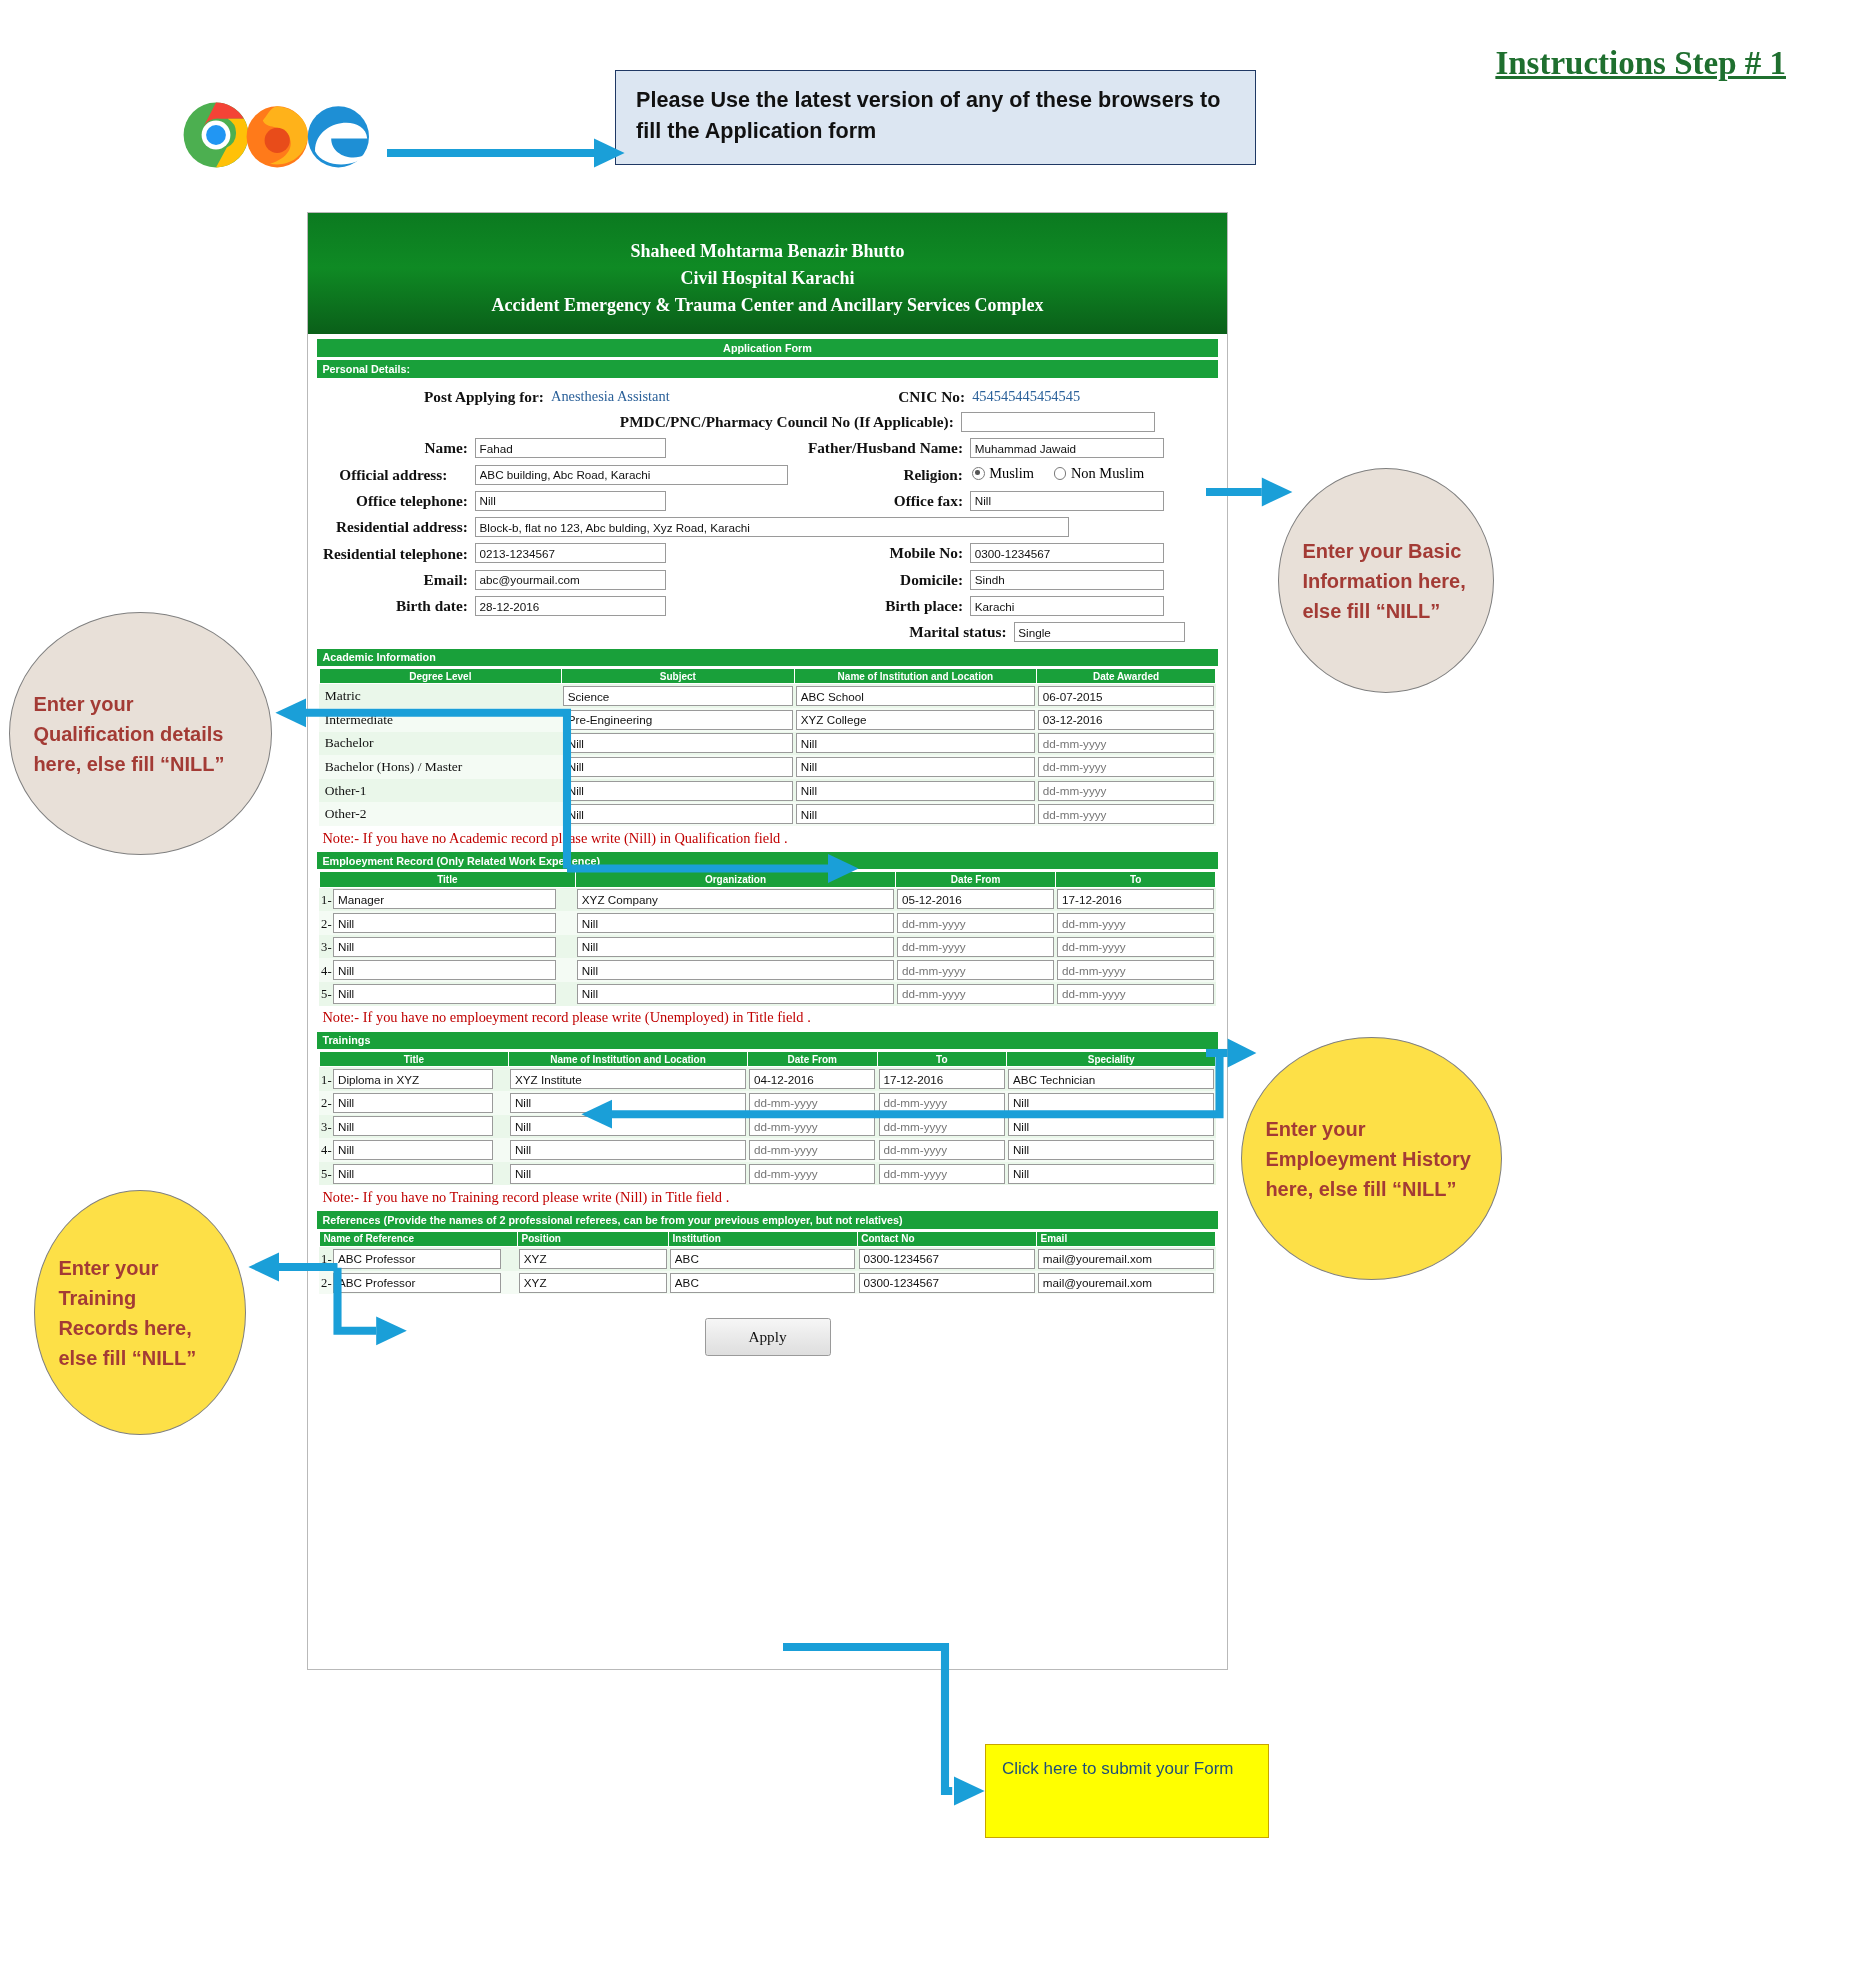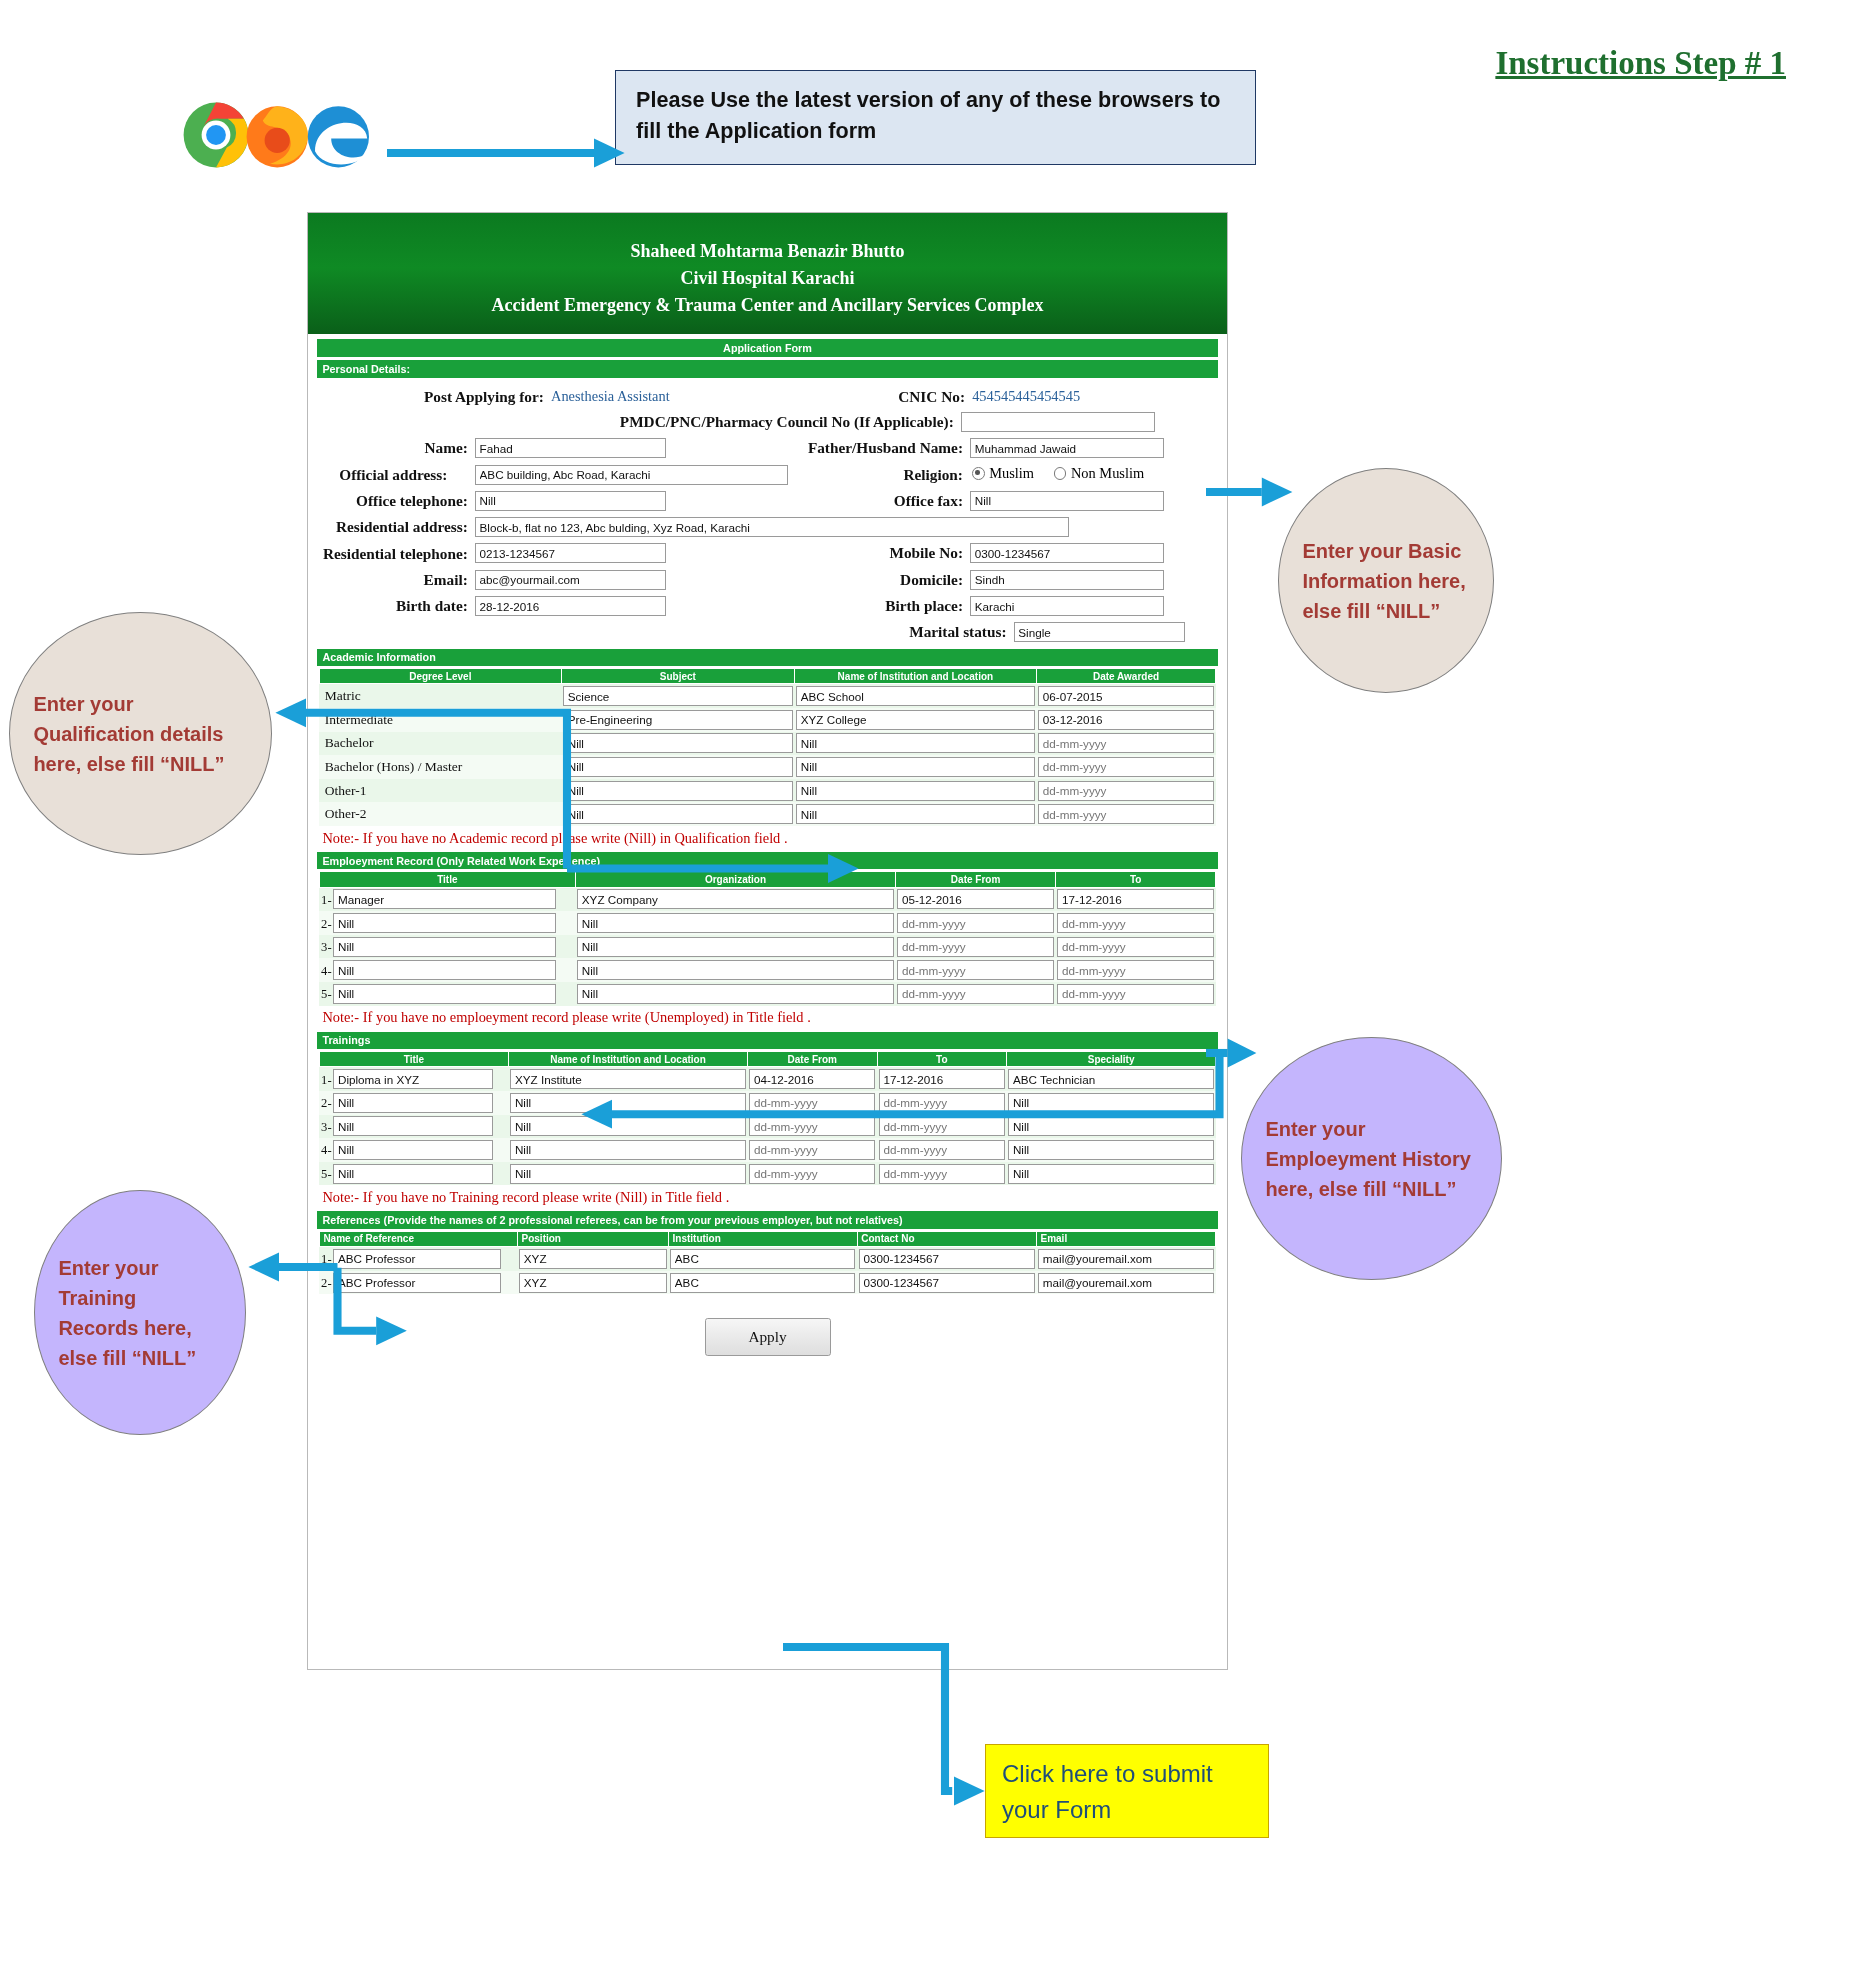--- a/index.html
+++ b/index.html
@@ -97,30 +97,30 @@
     font-size:15.3px;font-family:"Liberation Serif", serif;color:#111;cursor:pointer;
   }
 
   
   .callout{
     display:flex;align-items:center;justify-content:center;
     text-align:left;font-weight:bold;font-size:20px;color:#a33b35;
     line-height:1.5;box-sizing:border-box;padding:9px 23.4px;
   }
   .callout.beige{background:#e8e0d8;border:0.9px solid #7f7f7f;border-radius:50%;}
-  .callout.blue{background:#c4b5fd;border:0.9px solid #7f7f7f;border-radius:50%;}
+  .callout.blue{background:#fde047;border:0.9px solid #7f7f7f;border-radius:50%;}
   #callout-basic{left:1278px;top:468px;width:216px;height:225px;}
   #callout-qual{left:9px;top:612px;width:263px;height:243px;}
   #callout-emp{left:1241px;top:1037px;width:261px;height:243px;}
   #callout-train{left:34px;top:1190px;width:212px;height:245px;}
 
   #submit-note{
     left:985px;top:1744px;width:284px;height:94px;
     background:#ffff00;border:1.8px solid #c8a400;
-    font-size:24px;color:#1f4e79;line-height:1.5;
+    font-size:17px;color:#1f4e79;line-height:1.5;
     padding:10.8px 16px;box-sizing:border-box;
   }
 
   svg.arrow{position:absolute;overflow:visible;}
 </style>
 </head>
 <body>
 
 <div class="abs" id="step-title">Instructions Step # 1</div>
 

